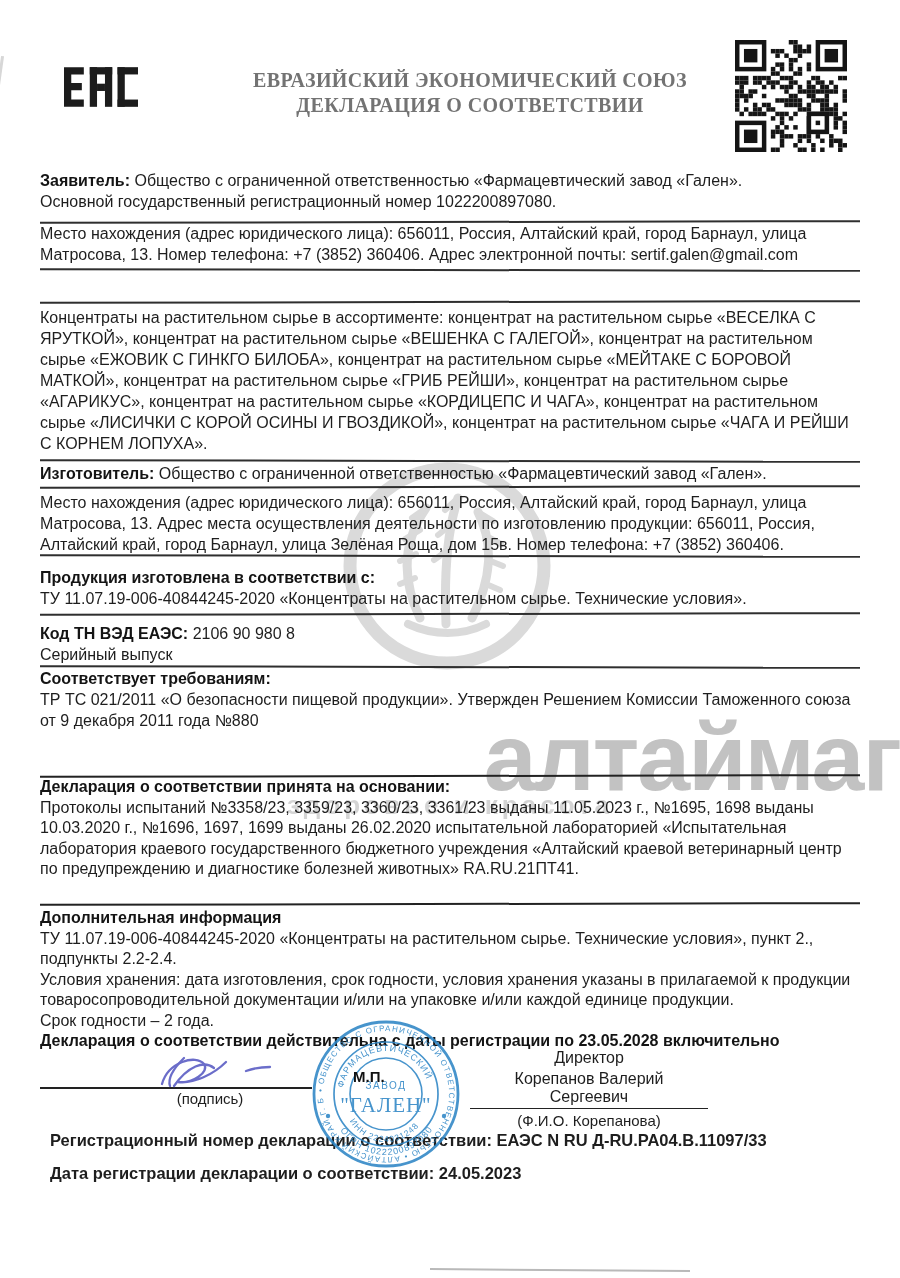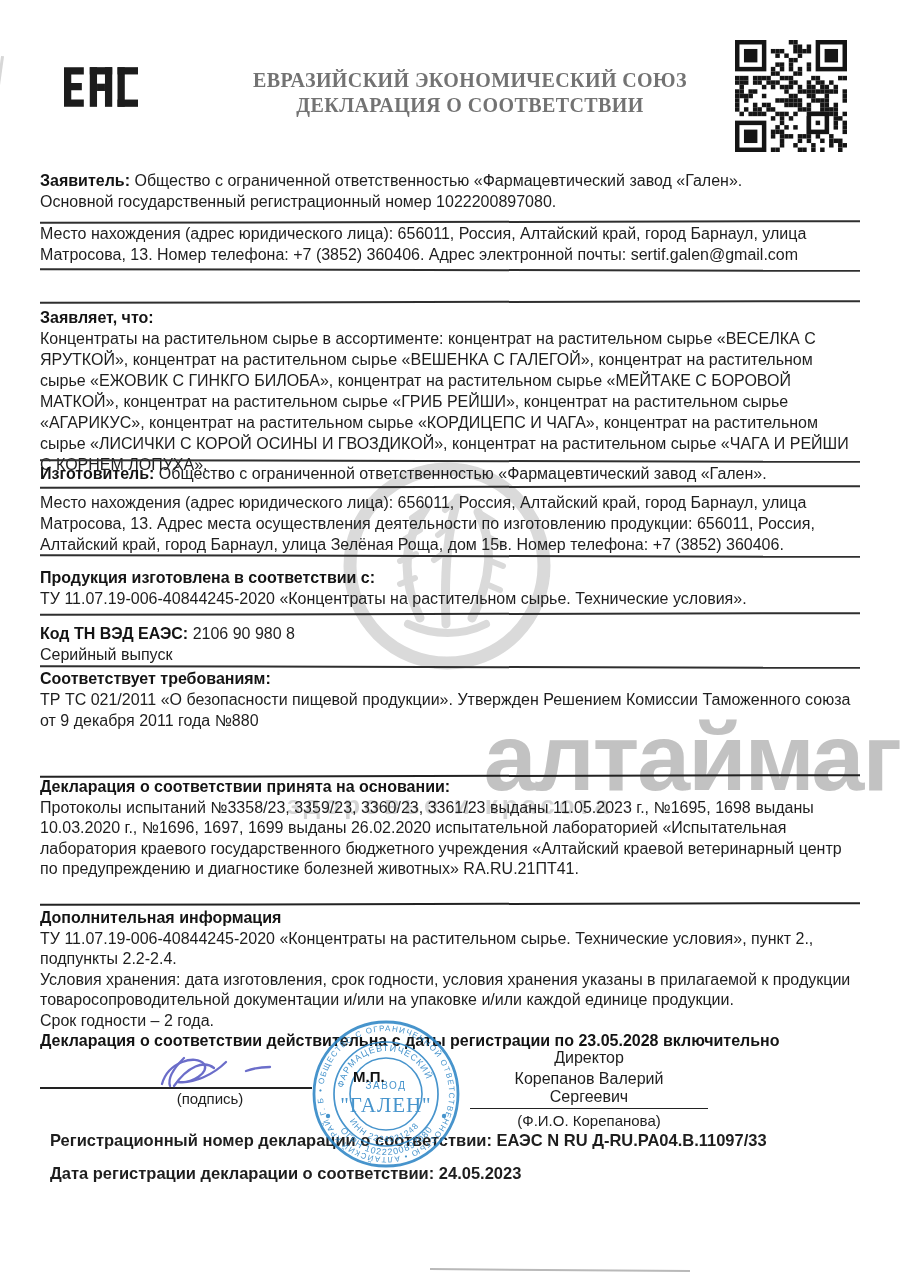--- a/index.html
+++ b/index.html
@@ -305,21 +305,20 @@
     <div>Основной государственный регистрационный номер 1022200897080.</div>
   </div>
   <div class="hr tilt-a" style="top:221px"></div>
 
   <div class="sec" style="top:223px">Место нахождения (адрес юридического лица): 656011, Россия, Алтайский край, город Барнаул, улица Матросова, 13. Номер телефона: +7 (3852) 360406. Адрес электронной почты: sertif.galen@gmail.com</div>
   <div class="hr tilt-b" style="top:269px"></div>
 
   <div class="hr tilt-a" style="top:301px"></div>
 
   <div class="sec" style="top:307px">
-    <div class="b">Заявляет, что:</div>
     <div>Концентраты на растительном сырье в ассортименте: концентрат на растительном сырье «ВЕСЕЛКА С ЯРУТКОЙ»,  концентрат на растительном сырье «ВЕШЕНКА С ГАЛЕГОЙ», концентрат на растительном сырье «ЕЖОВИК С ГИНКГО БИЛОБА», концентрат на растительном сырье «МЕЙТАКЕ С БОРОВОЙ МАТКОЙ», концентрат на растительном сырье «ГРИБ РЕЙШИ», концентрат на растительном сырье «АГАРИКУС», концентрат на растительном сырье «КОРДИЦЕПС И ЧАГА», концентрат на растительном сырье «ЛИСИЧКИ С КОРОЙ ОСИНЫ И ГВОЗДИКОЙ», концентрат на растительном сырье «ЧАГА И РЕЙШИ С КОРНЕМ ЛОПУХА».</div>
   </div>
   <div class="hr tilt-b" style="top:460px"></div>
 
   <div class="sec" style="top:463px">
     <span class="b">Изготовитель:</span><span> Общество с ограниченной ответственностью «Фармацевтический завод «Гален».</span>
   </div>
   <div class="hr tilt-a" style="top:486px"></div>
 
   <div class="sec" style="top:492px">Место нахождения (адрес юридического лица): 656011, Россия, Алтайский край, город Барнаул, улица Матросова, 13. Адрес места осуществления деятельности по изготовлению продукции: 656011, Россия, Алтайский край, город Барнаул, улица Зелёная Роща, дом 15в. Номер телефона: +7 (3852) 360406.</div>

